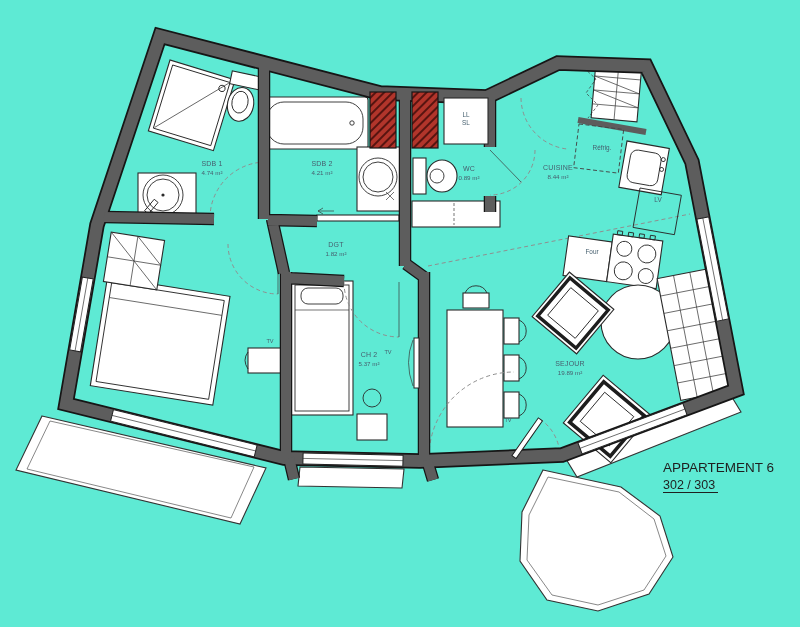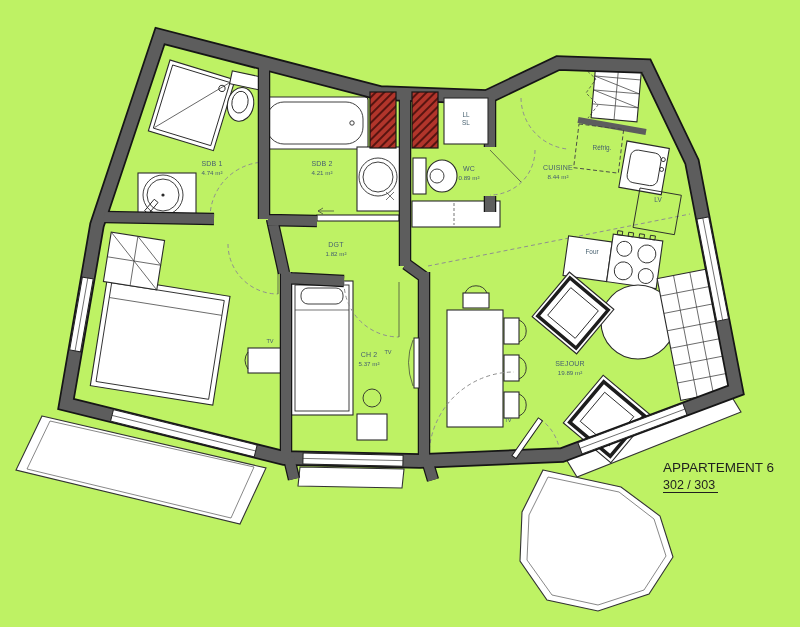--- a/index.html
+++ b/index.html
@@ -1,16 +1,16 @@
 <!DOCTYPE html>
 <html><head>
 <meta charset="utf-8">
 <style>
   html,body{margin:0;padding:0;background:#ffffff;}
-  .stage{width:800px;height:627px;position:relative;background:#bef264;overflow:hidden;}
+  .stage{width:800px;height:627px;position:relative;background:#5eead4;overflow:hidden;}
   svg{display:block;}
   text{font-family:"Liberation Sans","DejaVu Sans",sans-serif;}
   .rm{font-size:7px;letter-spacing:.2px;}
   .ar{font-size:6.2px;}
   .ap{font-size:6.4px;}
   .tv{font-size:5.6px;}
   .ttl1{font-size:13.5px;fill:#1f1f1f;}
   .ttl2{font-size:12.5px;fill:#1f1f1f;}
   .fur{fill:#ffffff;stroke:#2a2a2a;stroke-width:1.1;}
   .furn{fill:none;stroke:#2a2a2a;stroke-width:0.9;}

